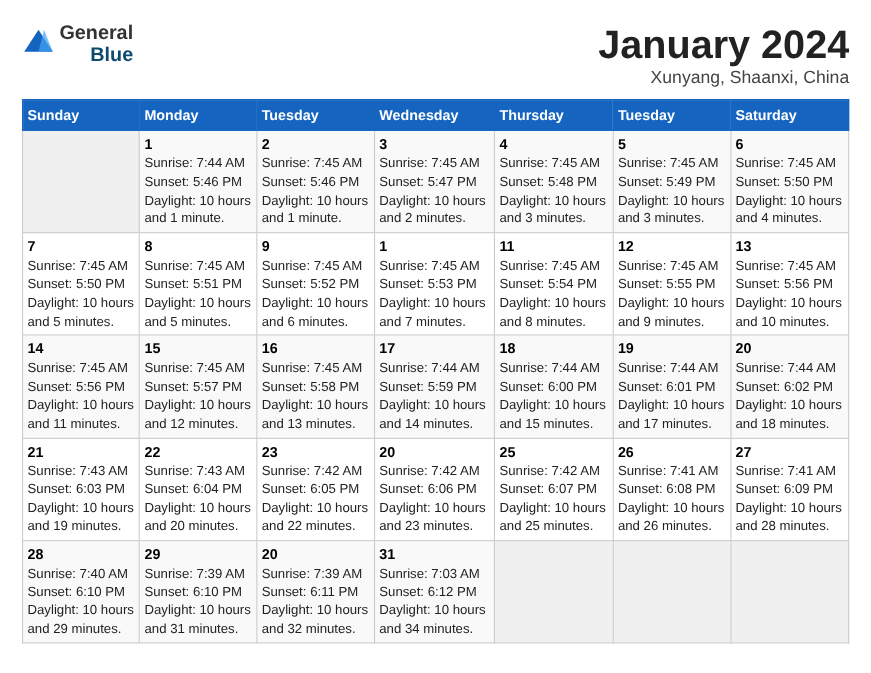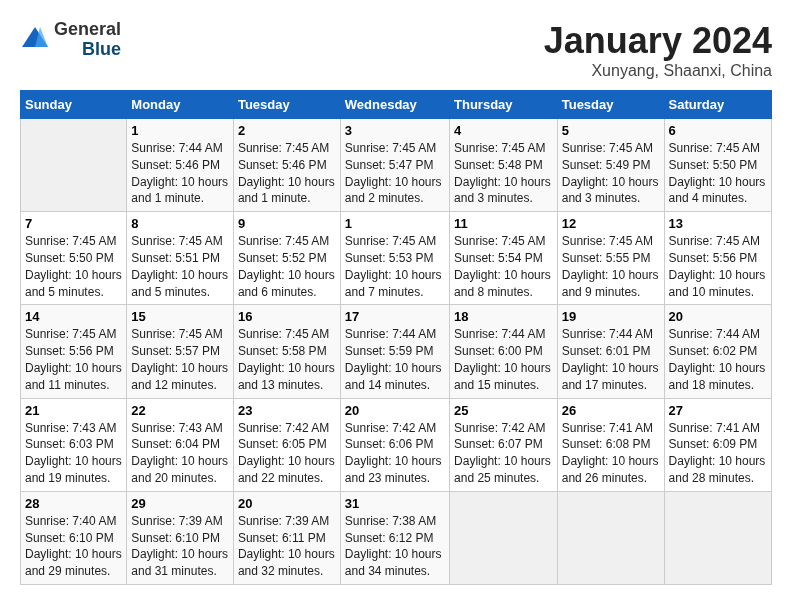--- a/index.html
+++ b/index.html
@@ -340,21 +340,21 @@
         </td>
         <td>
           <span class="day-number">20</span>
           <div class="day-info" style="white-space: pre-line;">Sunrise: 7:39 AM
 Sunset: 6:11 PM
 Daylight: 10 hours
 and 32 minutes.</div>
         </td>
         <td>
           <span class="day-number">31</span>
-          <div class="day-info" style="white-space: pre-line;">Sunrise: 7:38 AM
+          <div class="day-info" style="white-space: pre-line;">Sunrise: 7:03 AM
 Sunset: 6:12 PM
 Daylight: 10 hours
 and 34 minutes.</div>
         </td>
         <td class="empty-cell"></td>
         <td class="empty-cell"></td>
         <td class="empty-cell"></td>
       </tr>
     </tbody>
 </table>

